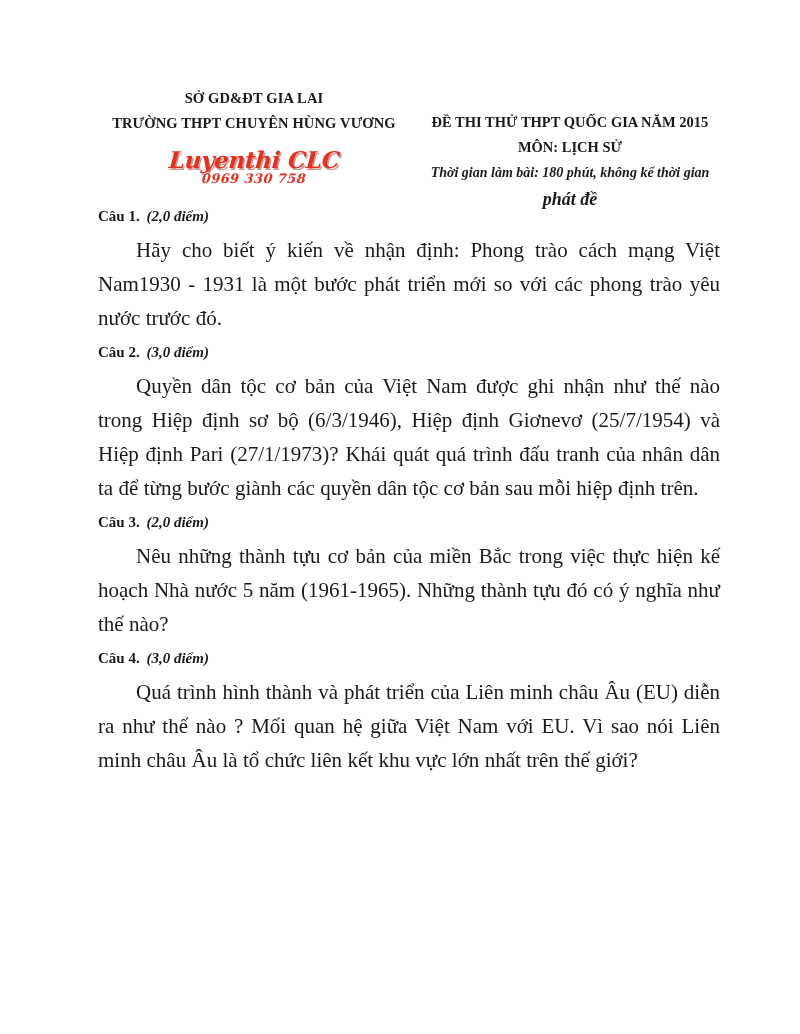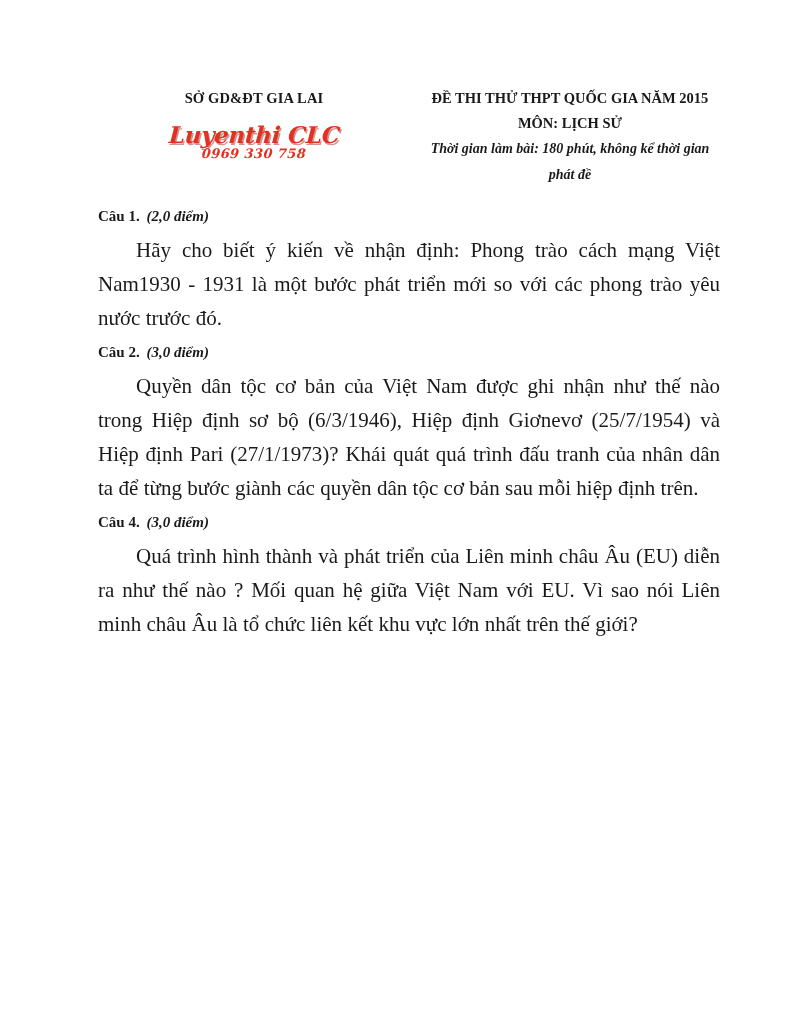--- a/index.html
+++ b/index.html
@@ -86,41 +86,42 @@
     letter-spacing: 0.4px;
     color: #e23021;
     transform: skewX(-4deg);
   }
 
   .exam-title {
     font-weight: bold;
     font-size: 14.5px;
     line-height: 25px;
     white-space: nowrap;
+    margin-top: 24px;
   }
 
   .exam-subject {
     font-weight: bold;
     font-size: 14.5px;
     line-height: 25px;
   }
 
   .exam-duration {
     font-weight: bold;
     font-style: italic;
     font-size: 14px;
     line-height: 26px;
     padding: 0 2px;
   }
 
   .exam-duration-tail {
     display: block;
     font-weight: bold;
     font-style: italic;
-    font-size: 14px;
+    font-size: 18px;
     line-height: 26px;
     text-align: center;
   }
 
   
   .doc-body {
     position: absolute;
     top: 199px;
     left: 98px;
     width: 622px;
@@ -159,20 +160,21 @@
 </style>
 </head>
 <body>
 
 <div class="page">
 
   <div class="doc-header">
 
     <div class="header-col-left">
       <div class="school-line line1">SỞ GD&amp;ĐT GIA LAI</div>
+      <div class="school-line">TRƯỜNG THPT CHUYÊN HÙNG VƯƠNG</div>
 
       <div class="logo-block">
         <span class="logo-word">Luyenthi CLC</span>
         <span class="logo-phone">0969 330 758</span>
       </div>
     </div>
 
     <div class="header-col-right">
       <div class="exam-title">ĐỀ THI THỬ THPT QUỐC GIA NĂM 2015</div>
       <div class="exam-subject">MÔN: LỊCH SỬ</div>
@@ -193,20 +195,27 @@
     </div>
 
     <div class="question-block">
       <p class="q-heading">
         <span class="q-label">Câu 2.</span>
         <span class="q-points">(3,0 điểm)</span>
       </p>
       <p class="q-text">Quyền dân tộc cơ bản của Việt Nam được ghi nhận như thế nào trong Hiệp định sơ bộ (6/3/1946), Hiệp định Giơnevơ (25/7/1954) và Hiệp định Pari (27/1/1973)? Khái quát quá trình đấu tranh của nhân dân ta để từng bước giành các quyền dân tộc cơ bản sau mỗi hiệp định trên.</p>
     </div>
 
+    <div class="question-block">
+      <p class="q-heading">
+        <span class="q-label">Câu 3.</span>
+        <span class="q-points">(2,0 điểm)</span>
+      </p>
+      <p class="q-text">Nêu những thành tựu cơ bản của miền Bắc trong việc thực hiện kế hoạch Nhà nước 5 năm (1961-1965). Những thành tựu đó có ý nghĩa như thế nào?</p>
+    </div>
 
     <div class="question-block">
       <p class="q-heading">
         <span class="q-label">Câu 4.</span>
         <span class="q-points">(3,0 điểm)</span>
       </p>
       <p class="q-text">Quá trình hình thành và phát triển của Liên minh châu Âu (EU) diễn ra như thế nào ? Mối quan hệ giữa Việt Nam với EU. Vì sao nói Liên minh châu Âu là tổ chức liên kết khu vực lớn nhất trên thế giới?</p>
     </div>
 
   </div>

